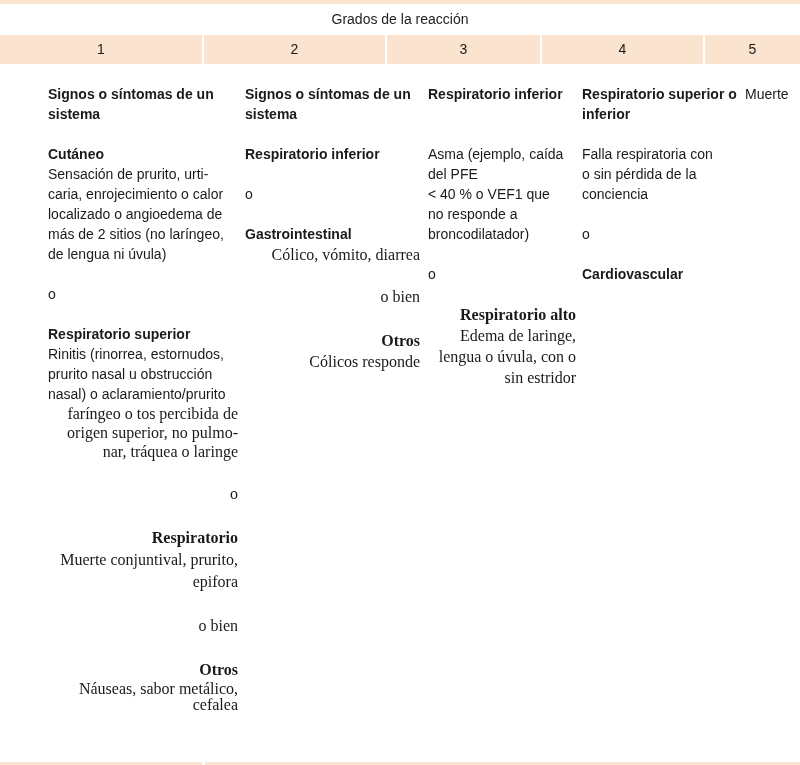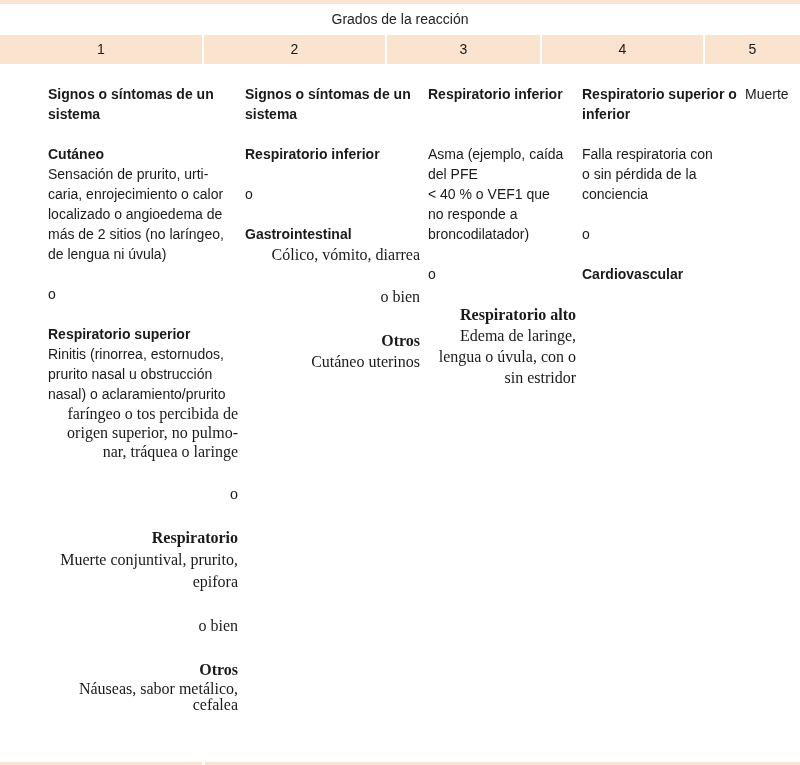--- a/index.html
+++ b/index.html
@@ -86,21 +86,21 @@
   <span class="bold">Respiratorio inferior</span>
   <span class="gap"></span>
   <span class="txt">o</span>
   <span class="gap"></span>
   <span class="bold">Gastrointestinal</span>
   <span class="txt cal" style="line-height:21px">Cólico, vómito, diarrea</span>
   <span class="gap" style="height:21px"></span>
   <span class="txt cal" style="line-height:21px">o bien</span>
   <span class="gap" style="height:23px"></span>
   <span class="bold cal" style="line-height:21px">Otros</span>
-  <span class="txt cal" style="line-height:21px">Cutáneo uterinos</span>
+  <span class="txt cal" style="line-height:21px">Cólicos responde</span>
 </div>
 
 <div class="body-col b3">
   <span class="bold">Respiratorio inferior</span>
   <span class="gap"></span>
   <span class="gap"></span>
   <span class="blk">Asma (ejemplo, caída
 del PFE
 &lt; 40 % o VEF1 que
 no responde a

